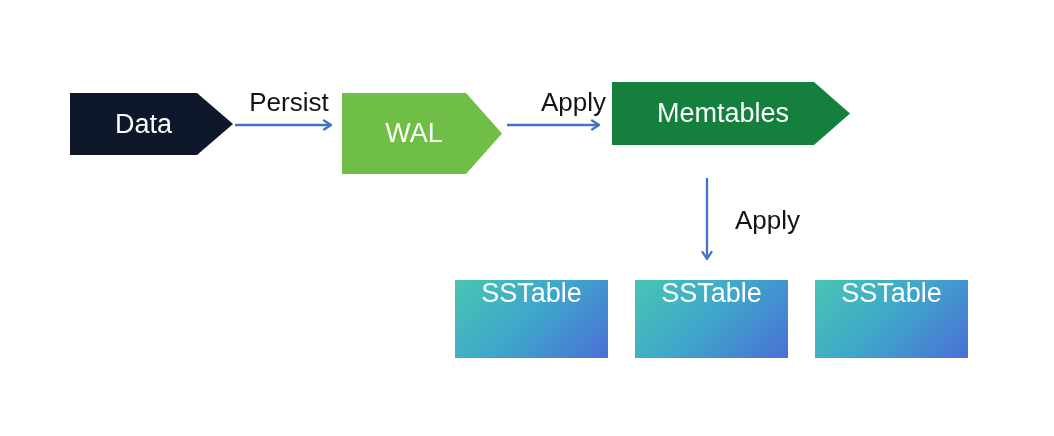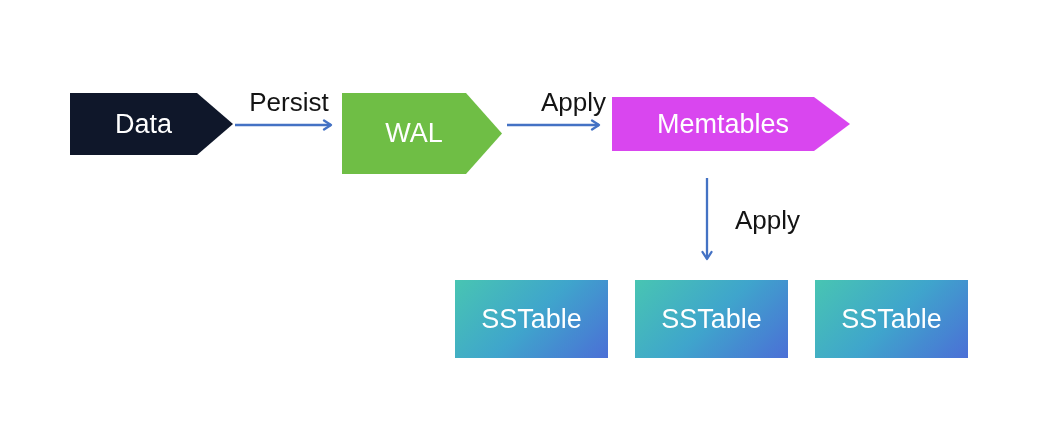--- a/index.html
+++ b/index.html
@@ -33,33 +33,32 @@
     left: 70px; top: 93px; width: 163px; height: 62px;
     background: #0f172a;
     filter: drop-shadow(0 0 3px rgba(237, 133, 51, 0.55));
   }
   .pent-wal {
     left: 342px; top: 93px; width: 160px; height: 81px;
     background: #6FBE45;
     filter: drop-shadow(0 0 3px rgba(111, 190, 69, 0.55));
   }
   .pent-memtables {
-    left: 612px; top: 97px; width: 238px; height: 54px;
-    background: #d946ef;
+    left: 612px; top: 82px; width: 238px; height: 63px;
+    background: #15803d;
     filter: drop-shadow(0 0 3px rgba(245, 192, 15, 0.55));
   }
 
   
   .sstable {
     position: absolute;
     top: 280px;
     width: 153px;
     height: 78px;
     display: flex;
-    align-items: center;
     justify-content: center;
     color: #ffffff;
     font-size: 27px;
     line-height: 1;
     background: linear-gradient(135deg, #48C5B2 0%, #3FA5CC 50%, #4B6FD6 100%);
   }
   .sstable-1 { left: 455px; }
   .sstable-2 { left: 635px; }
   .sstable-3 { left: 815px; }
 

